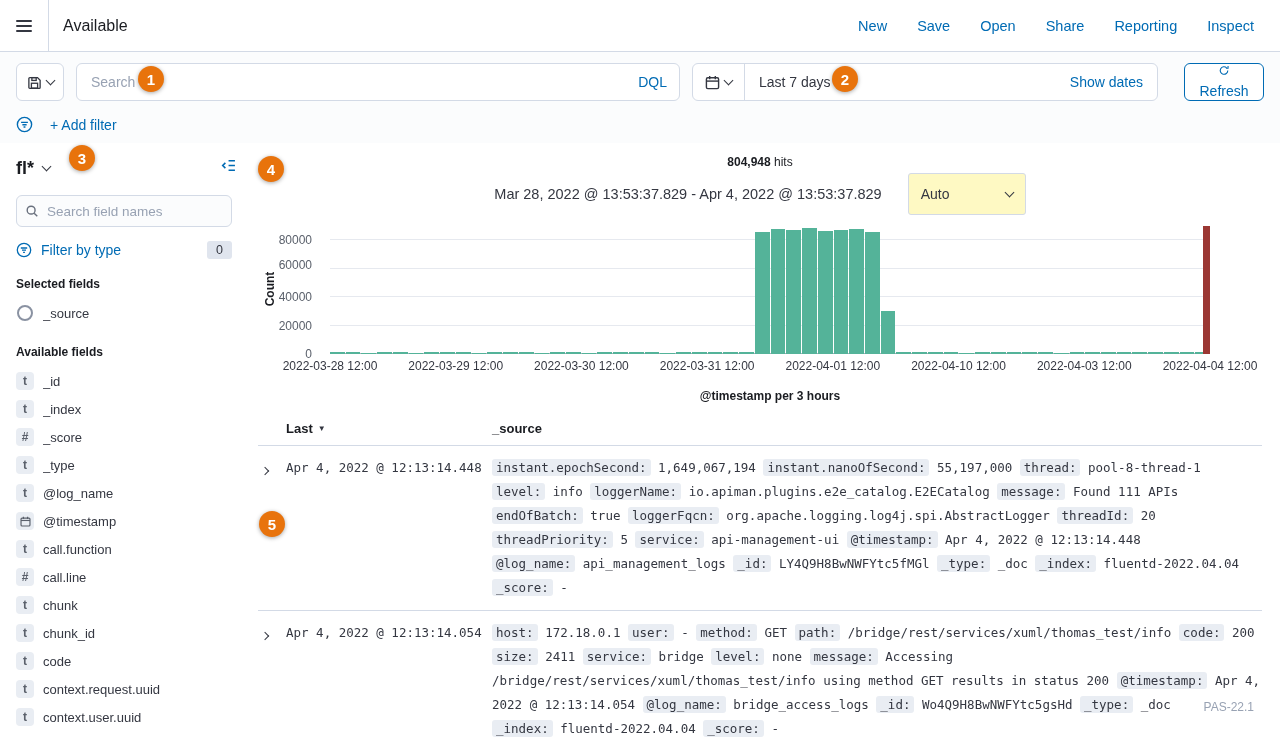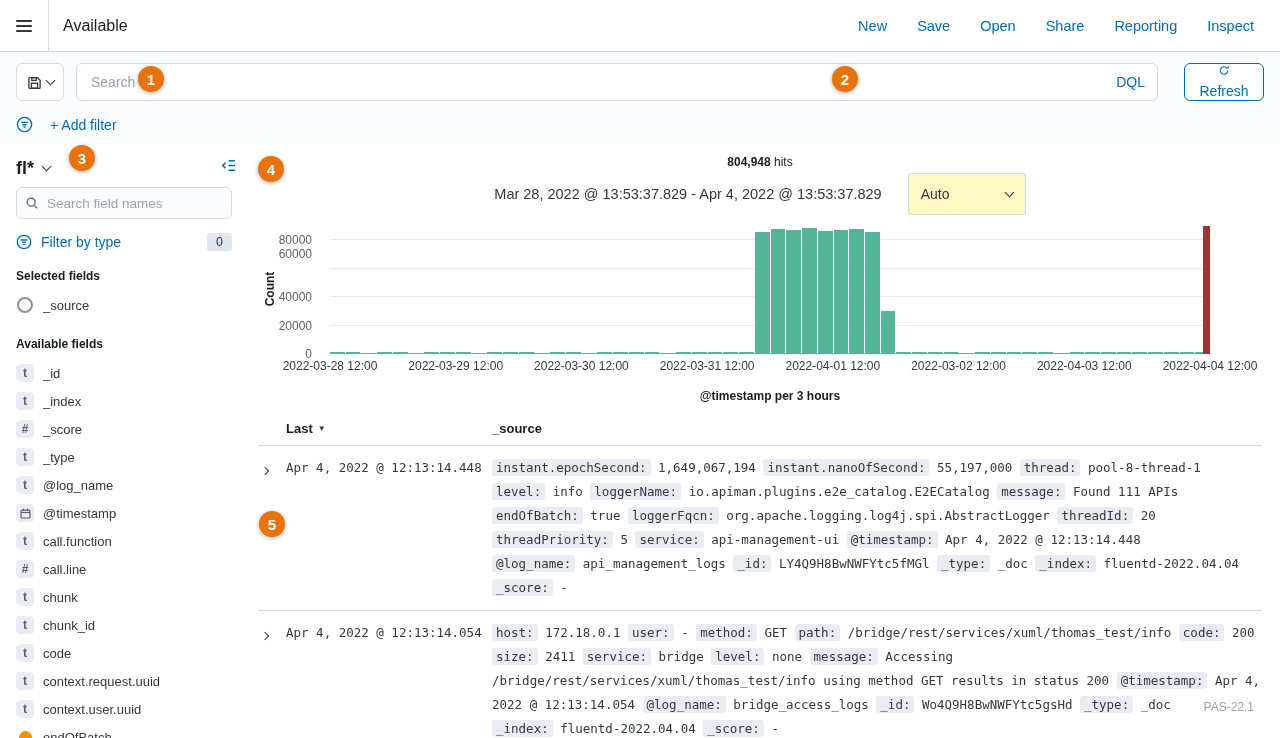--- a/index.html
+++ b/index.html
@@ -47,21 +47,21 @@
   .chev.right { transform:rotate(-45deg); margin-top:0; }
 
   
   .content { display:flex; align-items:flex-start; }
 
   
   .sidebar { width:248px; flex:none; padding:12px 16px 0; }
   .index-row { display:flex; align-items:center; gap:9px; position:relative; height:26px; }
   .index-name { font-size:18px; font-weight:700; color:#1a1c21; }
   .collapse-btn { position:absolute; right:-4px; top:2px; border:none; background:none; cursor:pointer; padding:0; }
-  .field-search { position:relative; margin-top:6px; }
+  .field-search { position:relative; margin-top:14px; }
   .field-search input { width:100%; height:32px; border:1px solid #d3dae6; border-radius:6px; background:#fbfcfd;
     padding:0 8px 0 30px; font-size:13.5px; font-family:"Liberation Sans",sans-serif; color:#343741; outline:none; }
   .field-search input::placeholder { color:#98a2b3; }
   .field-search svg { position:absolute; left:9px; top:9px; }
   .filter-type-row { margin-top:14px; display:flex; align-items:center; gap:9px; color:#006bb4; font-size:14px; cursor:pointer; }
   .count-badge { margin-left:auto; background:#e0e5ee; color:#343741; border-radius:3px; font-size:12.5px; padding:2px 9px; }
   .fields-label { font-size:12px; font-weight:700; color:#1a1c21; margin:18px 0 8px; }
   .field-item { display:flex; align-items:center; gap:9px; height:28px; cursor:pointer; }
   .fname { font-size:13px; color:#343741; white-space:nowrap; overflow:hidden; text-overflow:ellipsis; }
   .fbadge { display:inline-flex; align-items:center; justify-content:center; width:18px; height:18px; flex:none;
@@ -146,20 +146,32 @@
       <path d="M2 3.8a1 1 0 0 1 1-1h8.2L14 5.6v7.6a1 1 0 0 1-1 1H3a1 1 0 0 1-1-1z"></path>
       <rect x="4.7" y="8.8" width="6.6" height="5.2"></rect>
       <rect x="5.2" y="2.8" width="4.6" height="3"></rect>
     </svg>
     <span class="chev"></span>
   </button>
   <div class="ctl search-box">
     <input type="text" placeholder="Search" style="">
     <span class="dql">DQL</span>
   </div>
+  <div class="ctl datepicker">
+    <button class="cal-btn">
+      <svg width="15" height="15" viewBox="0 0 16 16" fill="none" stroke="#343741" stroke-width="1.5">
+        <rect x="1.5" y="3" width="13" height="11.5" rx="1.5"></rect>
+        <path d="M1.5 6.5h13"></path>
+        <path d="M5 1v3.5M11 1v3.5"></path>
+      </svg>
+      <span class="chev"></span>
+    </button>
+    <span class="date-text">Last 7 days</span>
+    <a class="show-dates">Show dates</a>
+  </div>
   <button class="refresh-btn">
     <svg width="14" height="14" viewBox="0 0 16 16" fill="none" stroke="#006bb4" stroke-width="1.6">
       <path d="M13.5 8a5.5 5.5 0 1 1-1.7-3.95"></path>
       <path d="M13.9 1.6v3.1h-3.1"></path>
     </svg>
     <span>Refresh</span>
   </button>
 </div>
 
 <div class="filterbar">
@@ -286,21 +298,21 @@
         </span>
       </div>
     </div>
 
     <div class="chart-wrap">
       <div class="count-label">Count</div>
       <div class="yticks" id="yticks">
           <div class="ytick" style="bottom: -7px;">0</div>
           <div class="ytick" style="bottom: 21.4444px;">20000</div>
           <div class="ytick" style="bottom: 49.8889px;">40000</div>
-          <div class="ytick" style="bottom: 93px;">60000</div>
+          <div class="ytick" style="bottom: 82px;">60000</div>
           <div class="ytick" style="bottom: 106.778px;">80000</div>
         </div>
       <div class="plot" id="plot">
           <div class="gridline" style="bottom: 88.8889%;"></div>
           <div class="gridline" style="bottom: 66.6667%;"></div>
           <div class="gridline" style="bottom: 44.4444%;"></div>
           <div class="gridline" style="bottom: 22.2222%;"></div>
           <div class="gridline base" style="bottom: 0%;"></div>
         <div class="bars" id="bars">
             <div class="bar" style="height: 1.66667%;"></div>
@@ -361,21 +373,21 @@
             <div class="bar" style="height: 1.66667%;"></div>
           </div>
         <div class="time-marker"></div>
       </div>
       <div class="xticks" id="xticks">
           <div class="xtick" style="left: 0%;">2022-03-28 12:00</div>
           <div class="xtick" style="left: 14.2857%;">2022-03-29 12:00</div>
           <div class="xtick" style="left: 28.5714%;">2022-03-30 12:00</div>
           <div class="xtick" style="left: 42.8571%;">2022-03-31 12:00</div>
           <div class="xtick" style="left: 57.1429%;">2022-04-01 12:00</div>
-          <div class="xtick" style="left: 71.4286%;">2022-03-02 12:00</div>
+          <div class="xtick" style="left: 71.4286%;">2022-04-10 12:00</div>
           <div class="xtick" style="left: 85.7143%;">2022-04-03 12:00</div>
           <div class="xtick" style="left: 100%;">2022-04-04 12:00</div>
         </div>
       <div class="chart-caption">@timestamp per 3 hours</div>
     </div>
 
     <div class="doc-table">
       <div class="thead">
         <div class="th-expand"></div>
         <div class="th-time">

